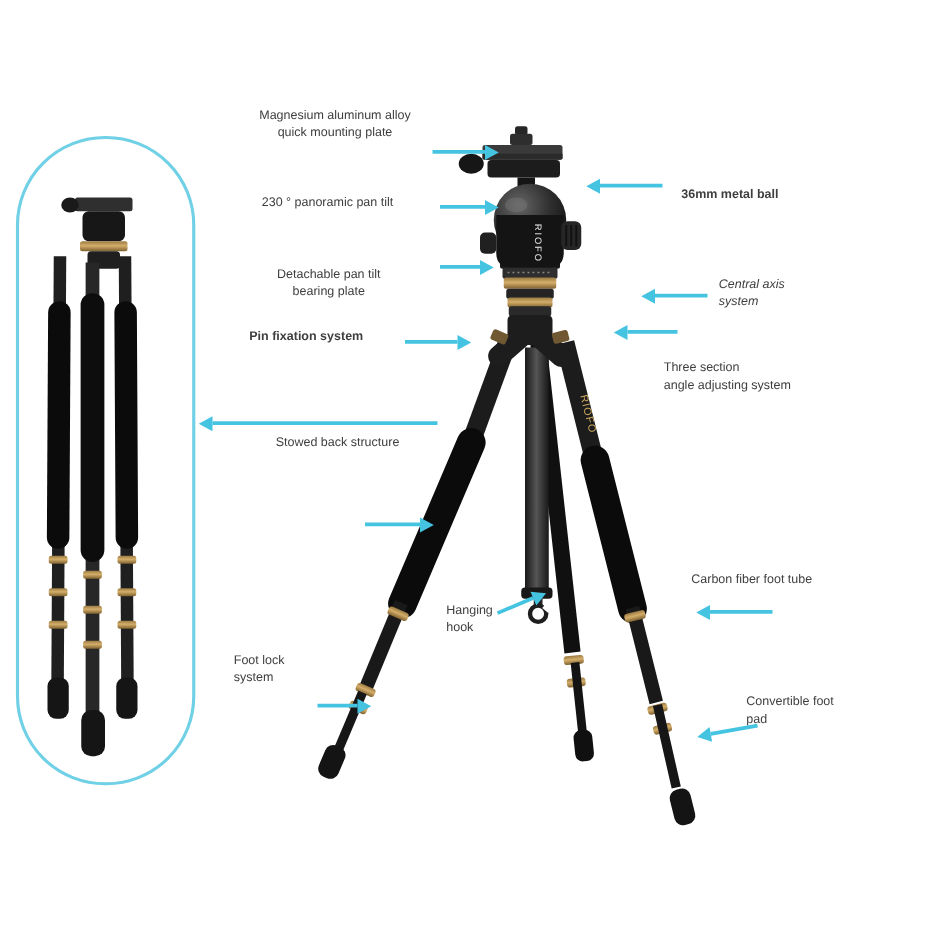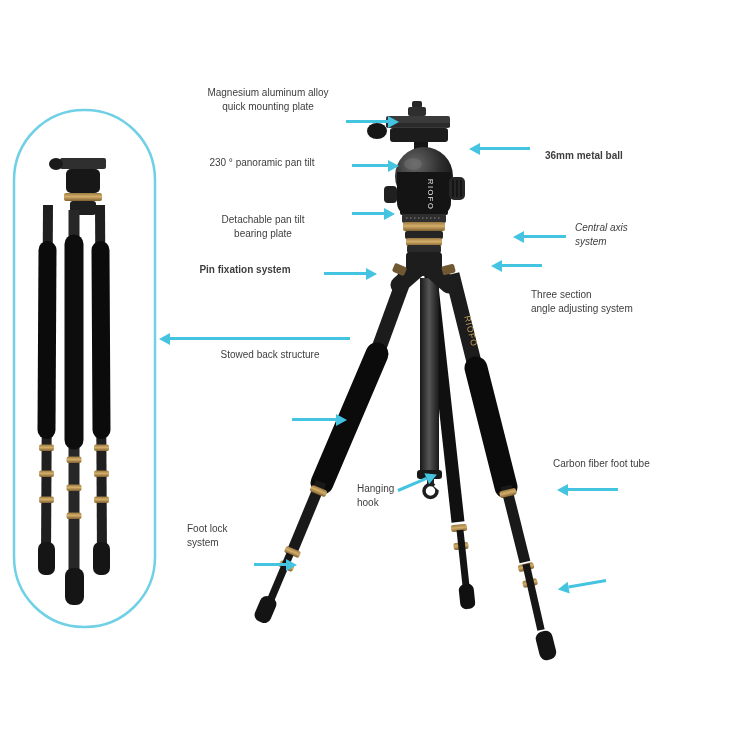--- a/index.html
+++ b/index.html
@@ -172,20 +172,22 @@
 system</div>
   <div class="label center" style="left:164px;top:263px;width:162px;font-weight:bold;">Pin fixation system</div>
   <div class="label" style="left:531px;top:288px;width:185px;">Three section
 angle adjusting system</div>
   <div class="label center" style="left:178px;top:308px;width:184px;margin-top:40px;">Stowed back structure</div>
   <div class="label" style="left:553px;top:457px;width:180px;">Carbon fiber foot tube</div>
   <div class="label" style="left:357px;top:482px;width:90px;">Hanging
 hook</div>
   <div class="label" style="left:187px;top:510px;width:95px;margin-top:12px;">Foot lock
 system</div>
+  <div class="label" style="left:597px;top:555px;width:130px;">Convertible foot
+pad</div>
 
   <div class="arrow right" style="left:346px;top:120px;width:42px;"></div>
   <div class="arrow left" style="left:480px;top:147px;width:50px;"></div>
   <div class="arrow right" style="left:352px;top:164px;width:36px;"></div>
   <div class="arrow right" style="left:352px;top:212px;width:32px;"></div>
   <div class="arrow left" style="left:524px;top:235px;width:42px;"></div>
   <div class="arrow right" style="left:324px;top:272px;width:42px;"></div>
   <div class="arrow left" style="left:502px;top:264px;width:40px;"></div>
   <div class="arrow left" style="left:170px;top:337px;width:180px;"></div>
   <div class="arrow right" style="left:292px;top:418px;width:44px;"></div>

